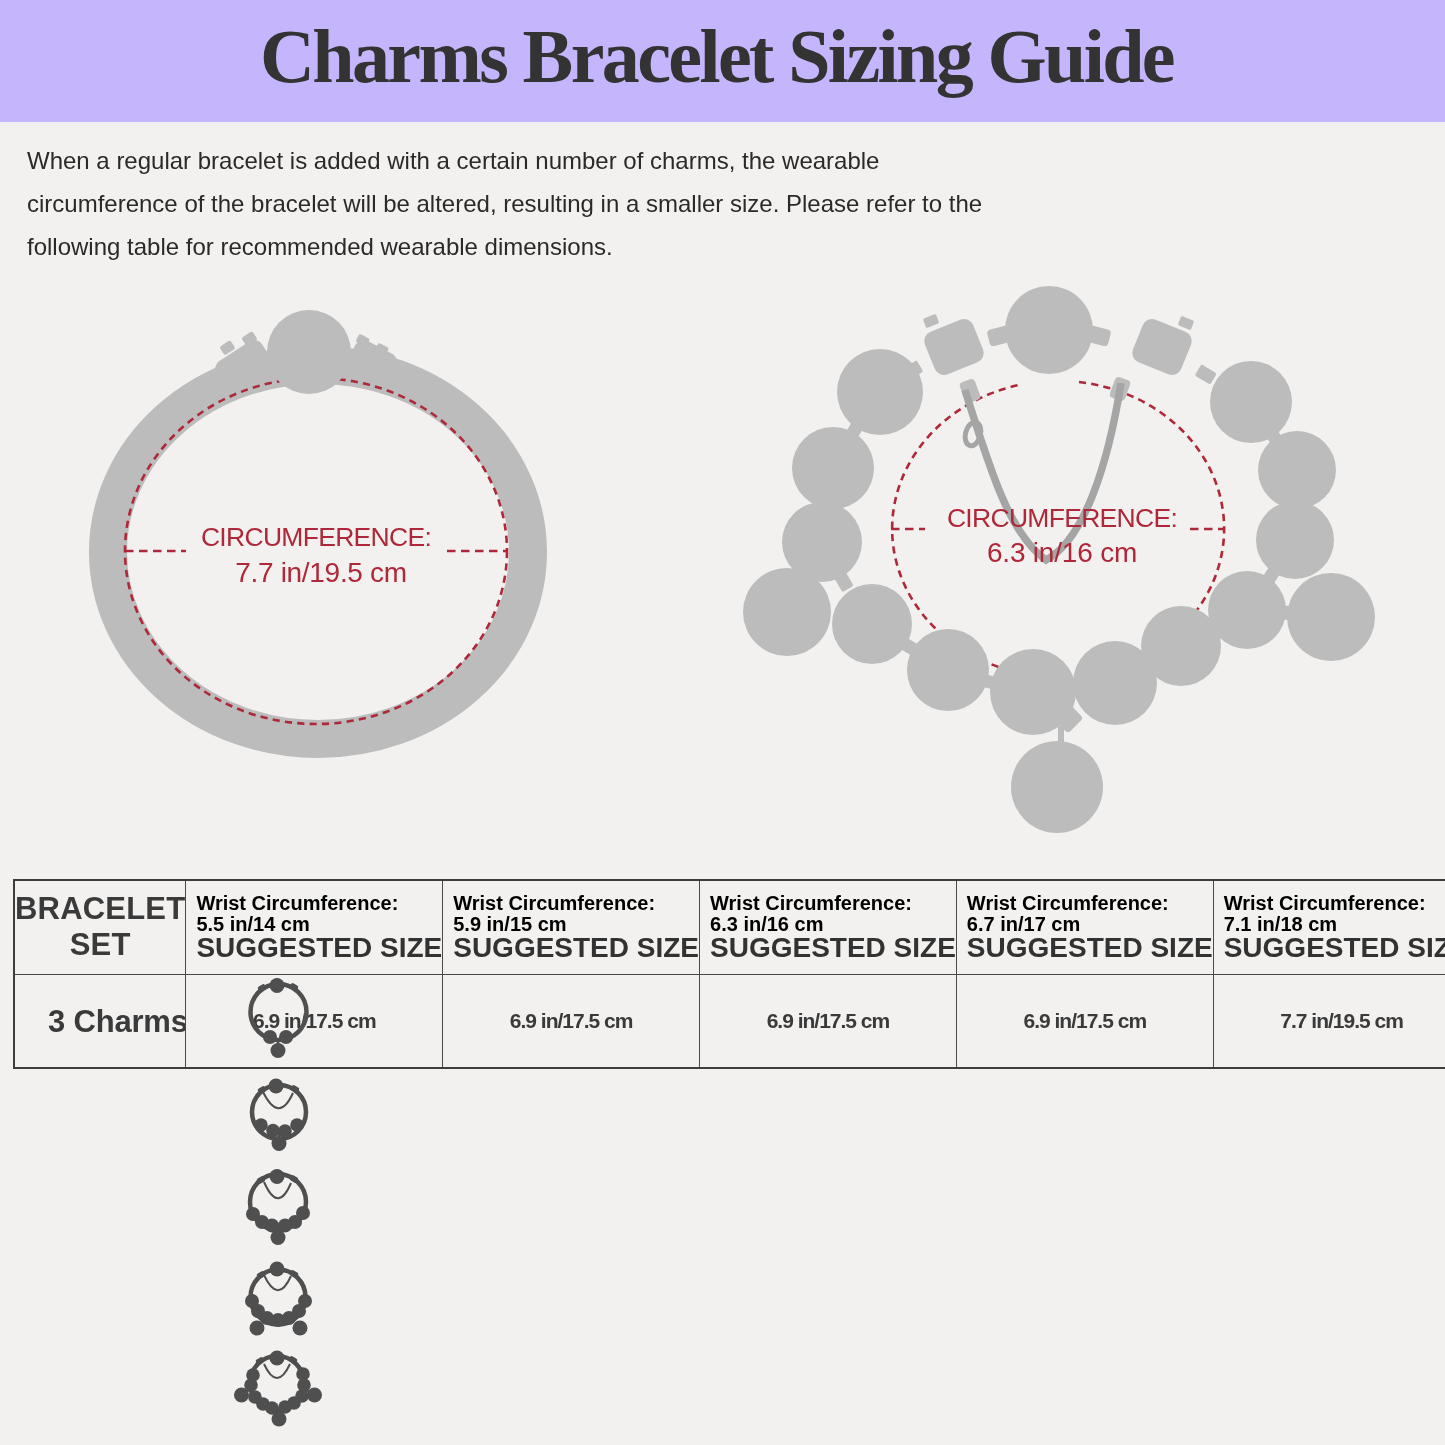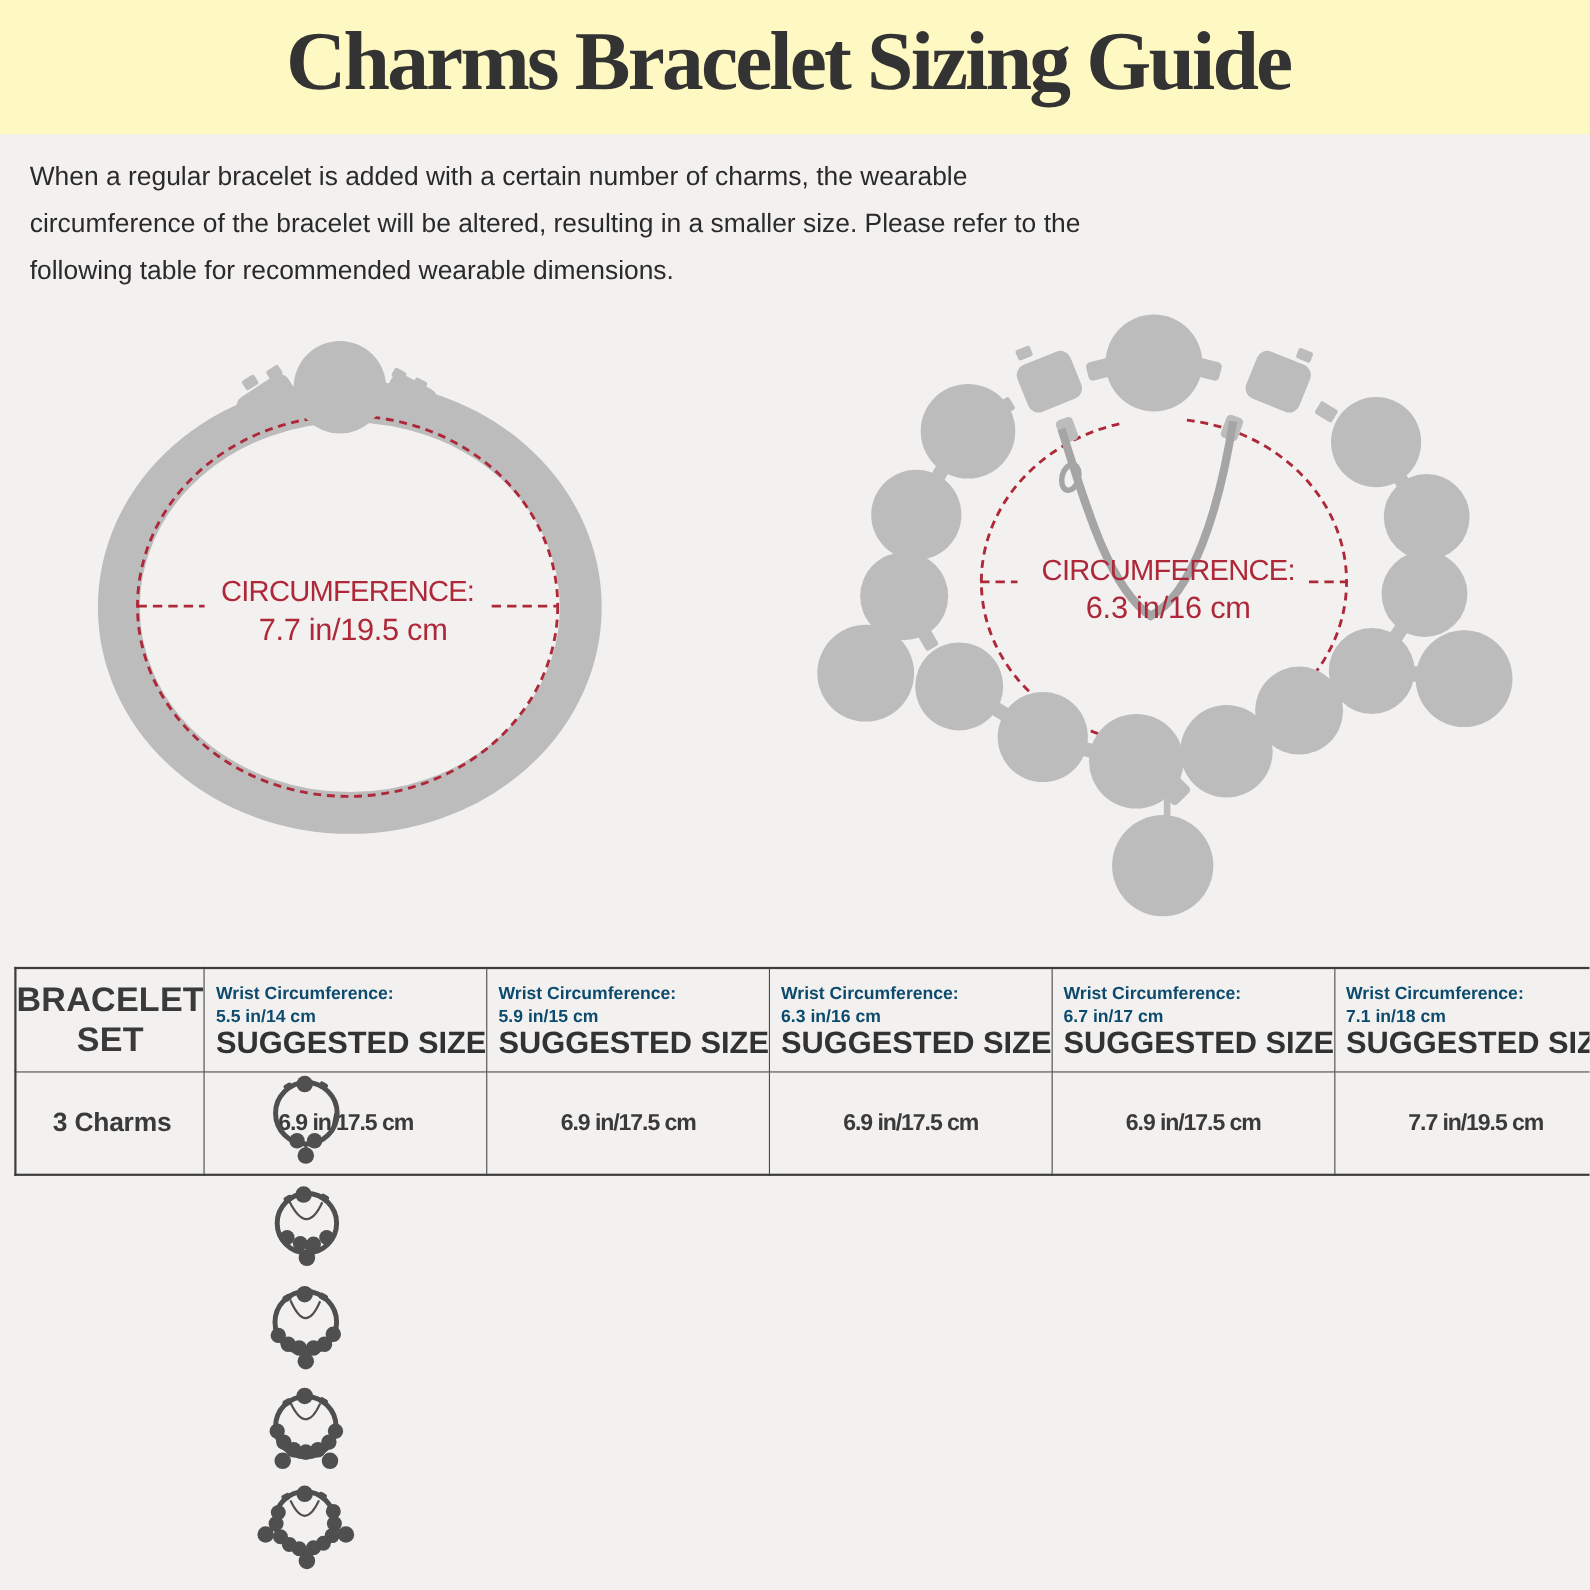--- a/index.html
+++ b/index.html
@@ -1,30 +1,30 @@
 <!DOCTYPE html>
 <html><head>
 <meta charset="utf-8">
 <style>
   html,body{margin:0;padding:0;}
   body{width:1445px;height:1445px;background:#f2f1ef;font-family:"Liberation Sans",sans-serif;position:relative;overflow:hidden;}
-  #banner{position:absolute;left:0;top:0;width:1445px;height:122px;background:#fef9c3;}
+  #banner{position:absolute;left:0;top:0;width:1445px;height:122px;background:#c4b5fd;}
   #banner h1{margin:0;font-family:"Liberation Serif",serif;font-weight:bold;font-size:76px;color:#333333;text-align:center;height:122px;line-height:113px;letter-spacing:-2.6px;padding-right:12px;}
   #para{position:absolute;left:27px;top:139px;width:1410px;font-size:24px;line-height:43px;color:#2b2a2a;letter-spacing:0px;}
   #illus{position:absolute;left:0;top:280px;}
   #tablewrap{position:absolute;left:13px;top:879px;}
   table{border-collapse:collapse;table-layout:fixed;}
   td{border:1.5px solid #4a4a4a;padding:0;overflow:hidden;}
   table{border:2px solid #3d3d3d;font-weight:bold;}
-  .hred{color:#0c4a6e;font-size:16px;line-height:21px;white-space:nowrap;}
+  .hred{color:#000000;font-size:20px;line-height:21px;white-space:nowrap;}
   .hblk{color:#323232;font-size:28px;line-height:24px;margin-top:1px;letter-spacing:0px;white-space:nowrap;}
   .hc{padding:12px 0 0 10px;vertical-align:top;}
   .dc{text-align:center;font-size:21px;color:#3a3a3a;vertical-align:middle;letter-spacing:-1px;}
   .lc{position:relative;vertical-align:middle;}
-  .label{position:absolute;left:33px;top:50%;transform:translateY(-50%);font-size:24px;line-height:29px;color:#3a3a3a;letter-spacing:-0.2px;white-space:nowrap;text-align:center;}
+  .label{position:absolute;left:33px;top:50%;transform:translateY(-50%);font-size:31px;line-height:29px;color:#3a3a3a;letter-spacing:-0.2px;white-space:nowrap;text-align:center;}
   #bset{font-size:31px;letter-spacing:0.2px;color:#3a3a3a;text-align:center;vertical-align:middle;}
 </style>
 </head>
 <body>
 <div id="banner">
     <h1>Charms Bracelet Sizing Guide</h1>
   </div>
 <div id="para">When a regular bracelet is added with a certain number of charms, the wearable<br>circumference of the bracelet will be altered, resulting in a smaller size. Please refer to the<br>following table for recommended wearable dimensions.</div>
 
 <svg id="illus" width="1445" height="599" viewBox="0 0 1445 599">

